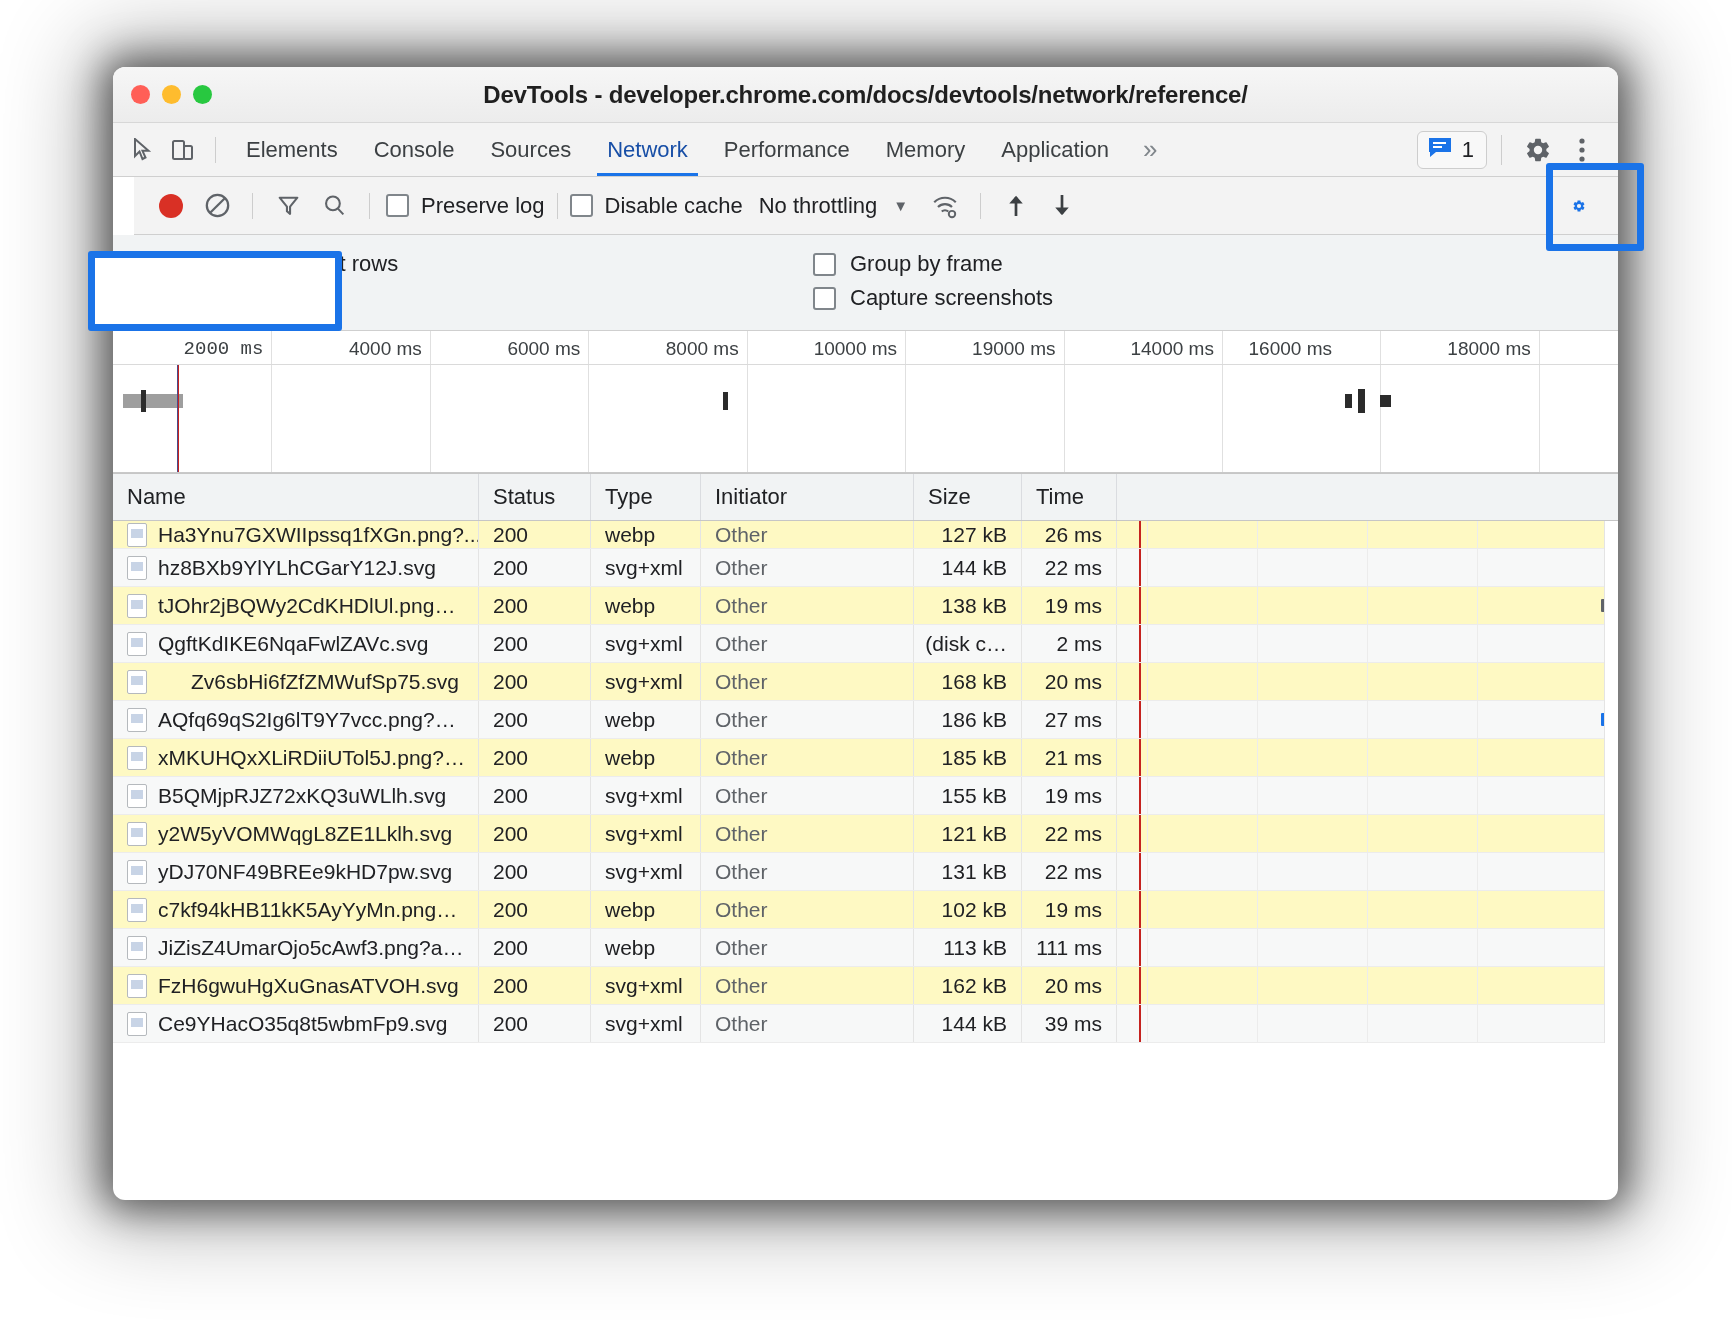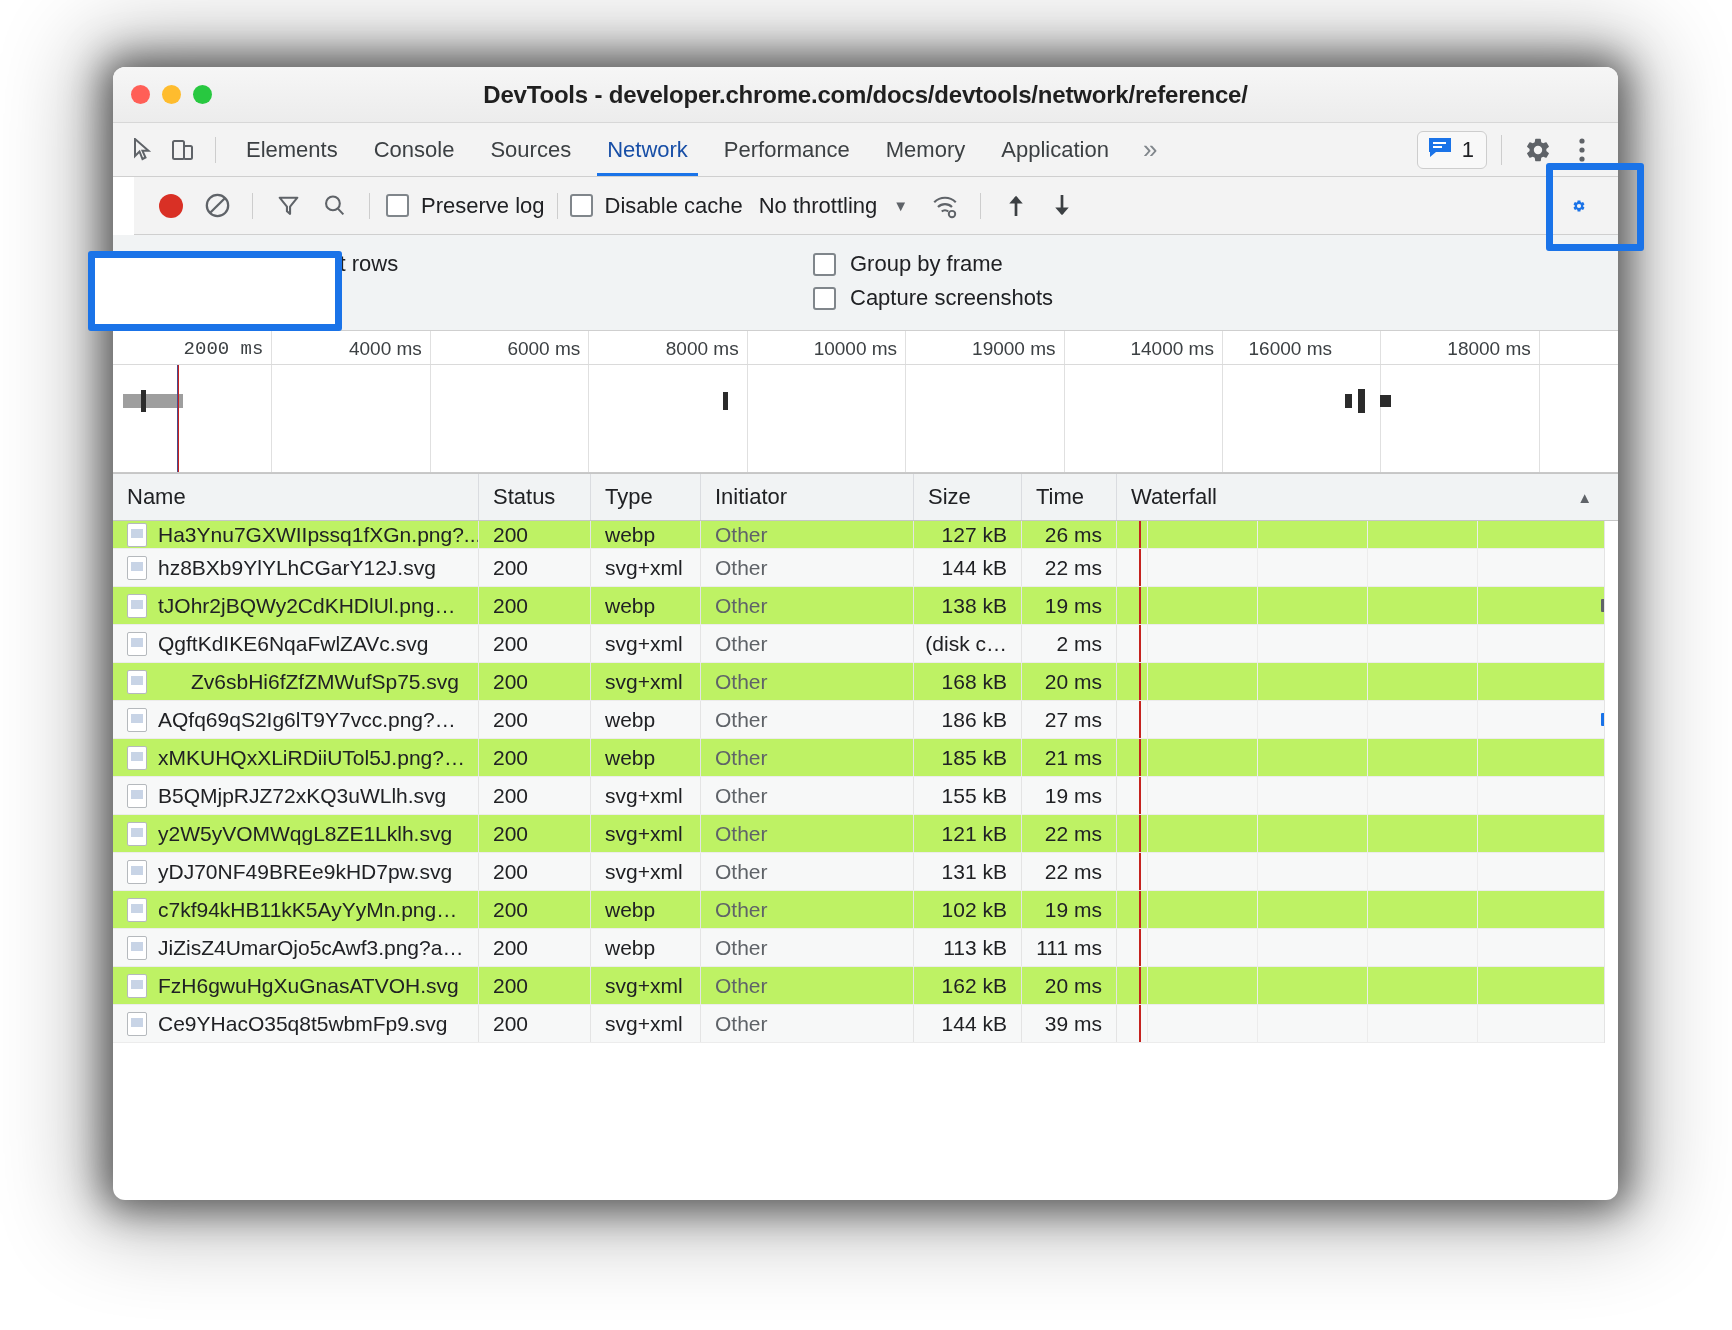--- a/index.html
+++ b/index.html
@@ -132,21 +132,21 @@
     position:absolute; top:7px; font-size:19px; color:#3c4043;
     transform: translateX(-100%); padding-right:8px; white-space:nowrap;
   }
   .ov-bar { position:absolute; background:#2b2b2b; }
   .ov-bar.grey { background:#9e9e9e; }
   .ov-redline { position:absolute; top:34px; bottom:0; width:1.5px; background:#c5221f; }
   .ov-blueline { position:absolute; top:34px; bottom:0; width:1.5px; background:#4a4a8a; }
   .ov-axisline { position:absolute; left:0; right:0; top:33px; height:1px; background:#dadada; }
 
   
-  .table-wrap { position:relative; background:#bef264; }
+  .table-wrap { position:relative; background:#fef9c3; }
   .thead {
     display:flex; height:48px; align-items:center;
     background:#f1f3f4; border-bottom:1px solid #c6c6c6; border-top:1px solid #c6c6c6;
     font-size:22px; color:#202124;
   }
   .th { padding: 0 14px; height:100%; display:flex; align-items:center; border-right:1px solid #dadce0; }
   .th.last { border-right:none; flex:1; justify-content:space-between; }
   .sort-arrow { color:#5f6368; font-size:15px; padding-right:12px; }
   .tbody { position:relative; overflow:hidden; }
   .trow {
@@ -392,24 +392,20 @@
     </div>
 
     <div class="table-wrap">
       <div class="thead">
         <div class="th" style="width:366px;">Name</div>
         <div class="th" style="width:112px;">Status</div>
         <div class="th" style="width:110px;">Type</div>
         <div class="th" style="width:213px;">Initiator</div>
         <div class="th" style="width:108px;">Size</div>
         <div class="th" style="width:95px;">Time</div>
-        <div class="th last">
-          <span>Waterfall</span>
-          <span class="sort-arrow">▲</span>
-        </div>
       </div>
       <div class="tbody" id="tbody">
           <div class="trow clip-top">
             <div class="td name" style="width: 366px;">
               <div class="doc-ico"></div>
               <span>Ha3Ynu7GXWIIpssq1fXGn.png?...</span>
             </div>
             <div class="td" style="width: 112px;">200</div>
             <div class="td" style="width: 110px;">webp</div>
             <div class="td muted" style="width: 213px;">Other</div>

